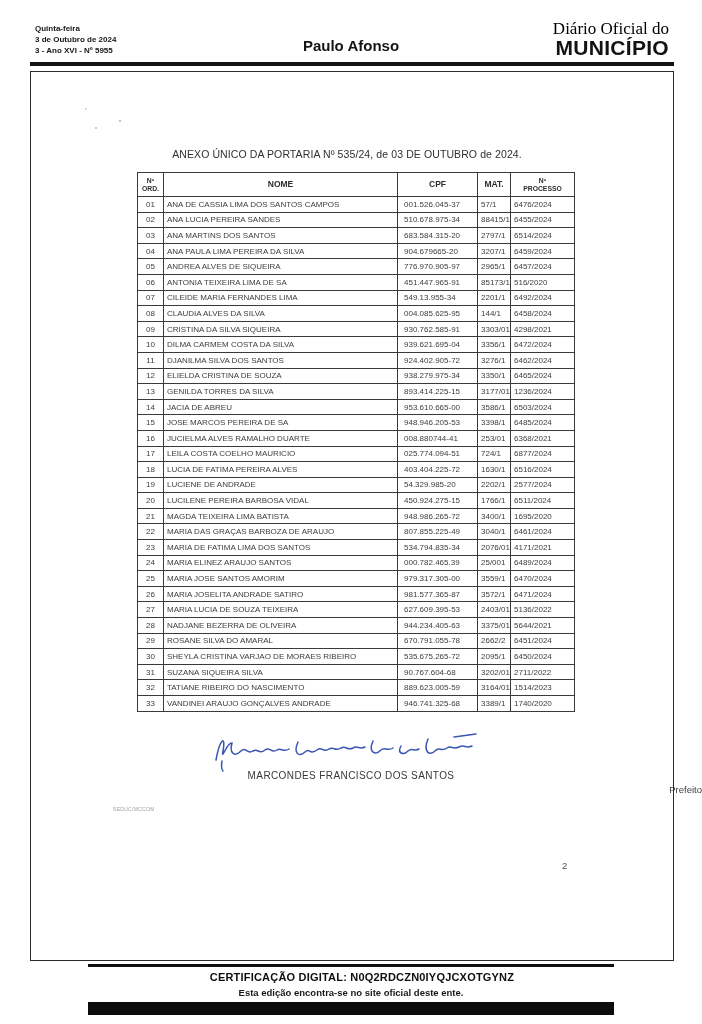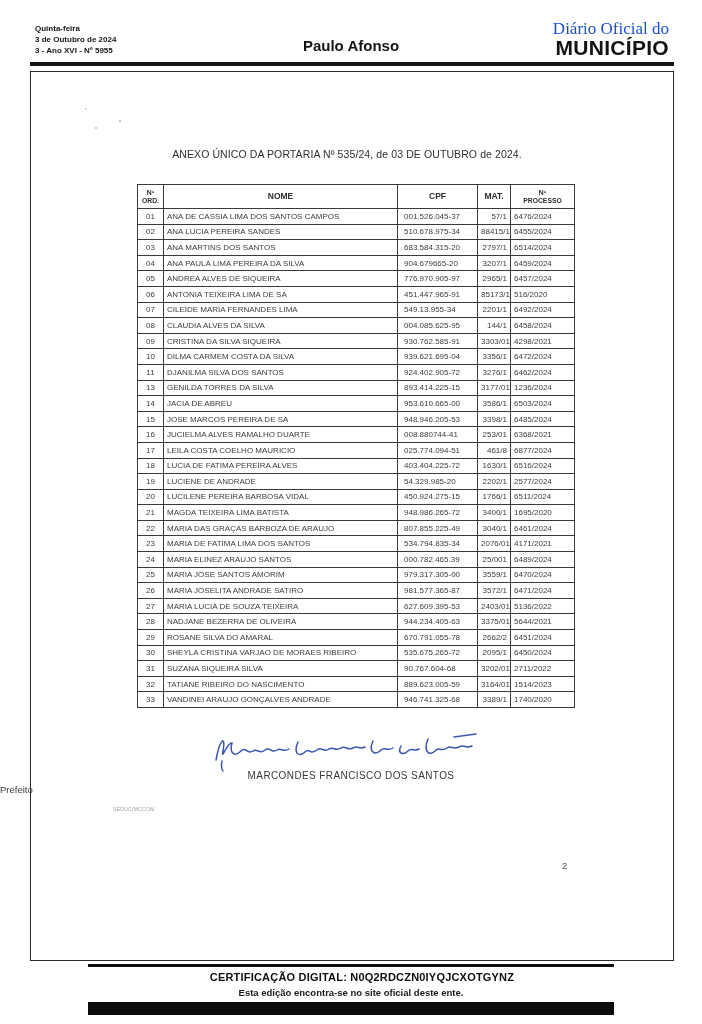--- a/index.html
+++ b/index.html
@@ -5,54 +5,54 @@
   html,body{margin:0;padding:0;background:#ffffff;}
   .page{position:relative;width:702px;height:1024px;background:#fff;overflow:hidden;
         font-family:"Liberation Sans",sans-serif;color:#222;}
 
   
   .mast-left{position:absolute;left:35px;top:24px;font-size:8px;font-weight:bold;
              line-height:1.35;color:#151515;}
   .mast-city{position:absolute;left:0;right:0;top:37px;text-align:center;
              font-size:15px;font-weight:bold;color:#151515;}
   .mast-gazette{position:absolute;right:33px;top:20px;text-align:right;}
-  .gazette-top{font-family:"Liberation Serif",serif;font-size:17px;color:#1d4ed8;line-height:1;}
+  .gazette-top{font-family:"Liberation Serif",serif;font-size:17px;color:#000000;line-height:1;}
   .gazette-bottom{font-size:21px;font-weight:800;letter-spacing:.3px;color:#121212;
                   line-height:1.05;font-family:"Liberation Sans",sans-serif;}
 
   .top-rule{position:absolute;left:30px;right:28px;top:62px;height:4px;background:#131313;}
   .content-box{position:absolute;left:30px;right:28px;top:71px;height:888px;
                border:1.5px solid #2b2b2b;background:#fff;}
 
   .doc-title{position:absolute;left:0;right:8px;top:148px;text-align:center;
              font-size:10.5px;color:#303030;letter-spacing:.1px;}
 
   
-  .roster{position:absolute;left:137px;top:184px;width:437px;border-collapse:collapse;
+  .roster{position:absolute;left:137px;top:172px;width:437px;border-collapse:collapse;
           table-layout:fixed;padding-left:24px;}
   .roster th,.roster td{border:1px solid #3a3a3a;padding:0 3px;overflow:hidden;
           white-space:nowrap;}
   .roster thead th{height:23px;font-size:8.5px;color:#2e2e2e;text-align:center;
           font-weight:bold;line-height:1.15;}
   .roster thead th.small-h{font-size:6.8px;}
   .roster tbody tr{height:15.6px;}
   .roster tbody td{font-size:8px;color:#3c3c3c;}
   col.w-ord{width:26px;}  col.w-nome{width:234px;} col.w-cpf{width:80px;}
   col.w-mat{width:33px;}  col.w-proc{width:64px;}
   td.c-ord{text-align:center;}
   td.c-nome{text-align:left;}
   td.c-cpf{text-align:left;padding-left:6px;color:#484848;}
-  td.c-mat{text-align:right;}
+  td.c-mat{text-align:left;}
   td.c-proc{}
 
   
   .sig-script{position:absolute;left:208px;top:730px;}
   .signer-name{position:absolute;left:0;right:0;top:770px;text-align:center;
                font-size:10px;color:#383838;letter-spacing:.4px;}
-  .signer-role{position:absolute;left:0;right:0;top:784px;text-align:left;
+  .signer-role{position:absolute;left:0;right:0;top:784px;text-align:right;
                font-size:9.5px;color:#3c3c3c;}
   .margin-note{position:absolute;left:113px;top:806px;font-size:5px;color:#a0a0a0;
                letter-spacing:.3px;}
   .page-num{position:absolute;left:562px;top:860px;font-size:9.5px;color:#555;}
 
   .speck{position:absolute;border-radius:50%;background:#b9b9b9;}
   .speck.s1{left:95px;top:127px;width:2px;height:2px;}
   .speck.s2{left:119px;top:120px;width:1.5px;height:1.5px;}
   .speck.s3{left:85px;top:108px;width:1.5px;height:1.5px;opacity:.6;}
 
@@ -178,20 +178,27 @@
           <td class="c-proc">6472/2024</td>
         </tr>
         <tr>
           <td class="c-ord">11</td>
           <td class="c-nome">DJANILMA SILVA DOS SANTOS</td>
           <td class="c-cpf">924.402.905-72</td>
           <td class="c-mat">3276/1</td>
           <td class="c-proc">6462/2024</td>
         </tr>
         <tr>
+          <td class="c-ord">12</td>
+          <td class="c-nome">ELIELDA CRISTINA DE SOUZA</td>
+          <td class="c-cpf">938.279.975-34</td>
+          <td class="c-mat">3350/1</td>
+          <td class="c-proc">6465/2024</td>
+        </tr>
+        <tr>
           <td class="c-ord">13</td>
           <td class="c-nome">GENILDA TORRES DA SILVA</td>
           <td class="c-cpf">893.414.225-15</td>
           <td class="c-mat">3177/01</td>
           <td class="c-proc">1236/2024</td>
         </tr>
         <tr>
           <td class="c-ord">14</td>
           <td class="c-nome">JACIA DE ABREU</td>
           <td class="c-cpf">953.610.665-00</td>
@@ -209,21 +216,21 @@
           <td class="c-ord">16</td>
           <td class="c-nome">JUCIELMA ALVES RAMALHO DUARTE</td>
           <td class="c-cpf">008.880744-41</td>
           <td class="c-mat">253/01</td>
           <td class="c-proc">6368/2021</td>
         </tr>
         <tr>
           <td class="c-ord">17</td>
           <td class="c-nome">LEILA COSTA COELHO MAURICIO</td>
           <td class="c-cpf">025.774.094-51</td>
-          <td class="c-mat">461/8</td>
+          <td class="c-mat">724/1</td>
           <td class="c-proc">6877/2024</td>
         </tr>
         <tr>
           <td class="c-ord">18</td>
           <td class="c-nome">LUCIA DE FATIMA PEREIRA ALVES</td>
           <td class="c-cpf">403.404.225-72</td>
           <td class="c-mat">1630/1</td>
           <td class="c-proc">6516/2024</td>
         </tr>
         <tr>

